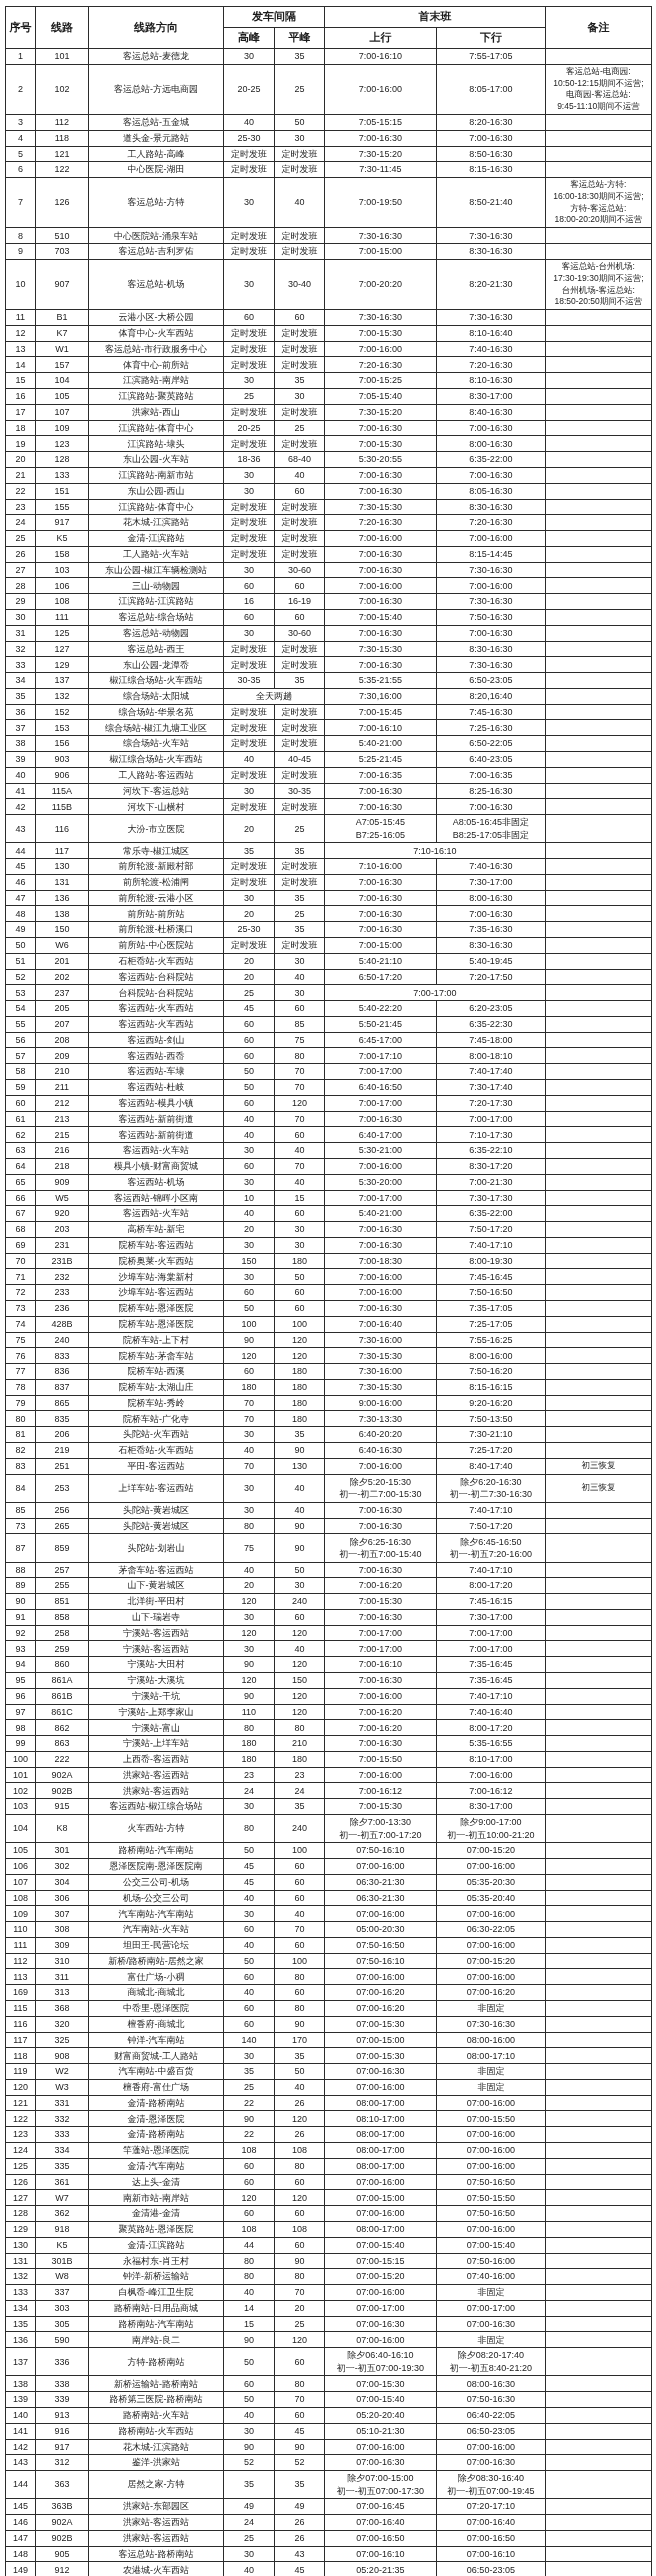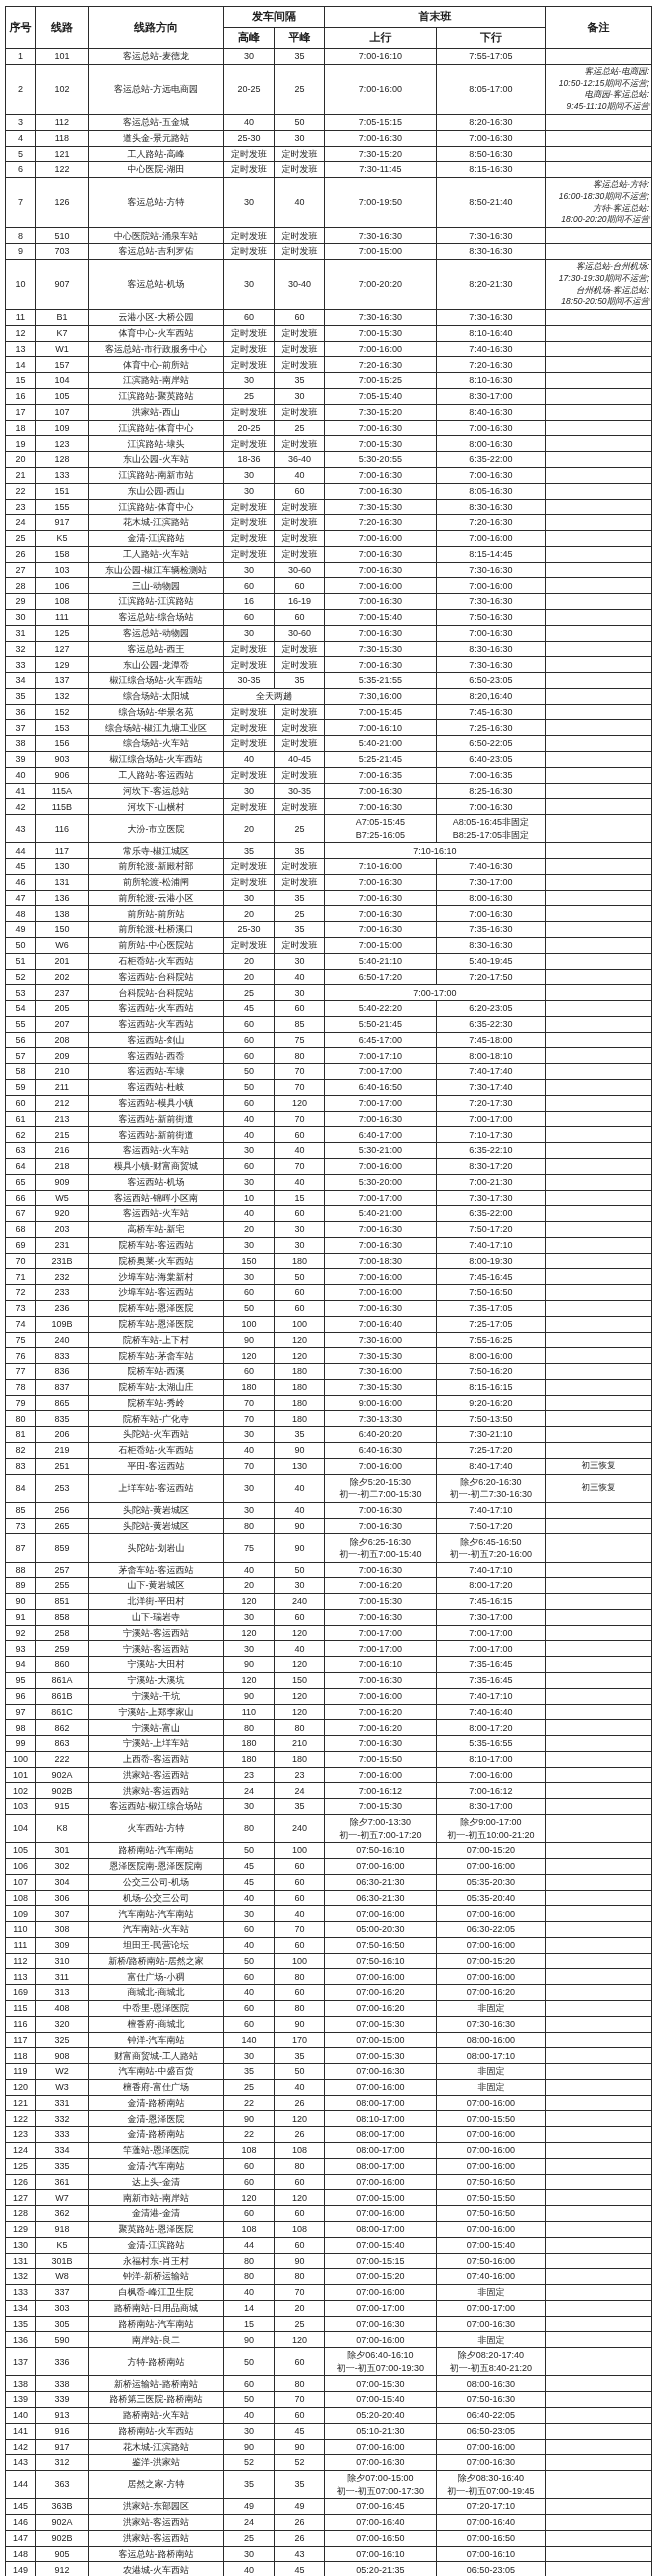--- a/index.html
+++ b/index.html
@@ -12,21 +12,21 @@
     vertical-align:middle;
     font-size:9px;
     line-height:1.38;
     padding:1.2px 1.8px;
     white-space:pre-line;
     word-break:break-all;
   }
   table { border:1.2px solid #111; }
   thead th { font-weight:bold; font-size:11px; padding:2.4px 1.2px; }
   td.c-note { font-size:8.5px; }
-  td.c-note.multi { text-align:right;font-style:italic; }
+  td.c-note.multi { text-align:center; }
   tfoot td { text-align:left; font-size:9px; padding:2.4px 3.6px; font-weight:bold; }
 </style>
 </head>
 <body>
 
 <div class="page">
   <table>
     <colgroup>
       <col style="width:30px">
       <col style="width:53px">
@@ -251,21 +251,21 @@
           <td>定时发班</td>
           <td>7:00-15:30</td>
           <td>8:00-16:30</td>
           <td class="c-note"></td>
         </tr>
         <tr>
           <td>20</td>
           <td>128</td>
           <td>东山公园-火车站</td>
           <td>18-36</td>
-          <td>36-40</td>
+          <td>68-40</td>
           <td>5:30-20:55</td>
           <td>6:35-22:00</td>
           <td class="c-note"></td>
         </tr>
         <tr>
           <td>21</td>
           <td>133</td>
           <td>江滨路站-南新市站</td>
           <td>30</td>
           <td>40</td>
@@ -787,21 +787,21 @@
           <td>236</td>
           <td>院桥车站-恩泽医院</td>
           <td>50</td>
           <td>60</td>
           <td>7:00-16:30</td>
           <td>7:35-17:05</td>
           <td class="c-note"></td>
         </tr>
         <tr>
           <td>74</td>
-          <td>109B</td>
+          <td>428B</td>
           <td>院桥车站-恩泽医院</td>
           <td>100</td>
           <td>100</td>
           <td>7:00-16:40</td>
           <td>7:25-17:05</td>
           <td class="c-note"></td>
         </tr>
         <tr>
           <td>75</td>
           <td>240</td>
@@ -1203,21 +1203,21 @@
           <td>313</td>
           <td>商城北-商城北</td>
           <td>40</td>
           <td>60</td>
           <td>07:00-16:20</td>
           <td>07:00-16:20</td>
           <td class="c-note"></td>
         </tr>
         <tr>
           <td>115</td>
-          <td>408</td>
+          <td>368</td>
           <td>中岙里-恩泽医院</td>
           <td>60</td>
           <td>80</td>
           <td>07:00-16:20</td>
           <td>非固定</td>
           <td class="c-note"></td>
         </tr>
         <tr>
           <td>116</td>
           <td>320</td>

